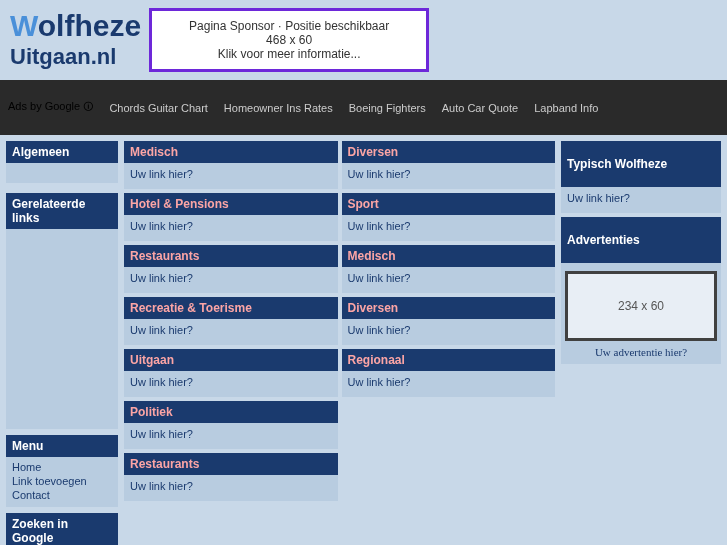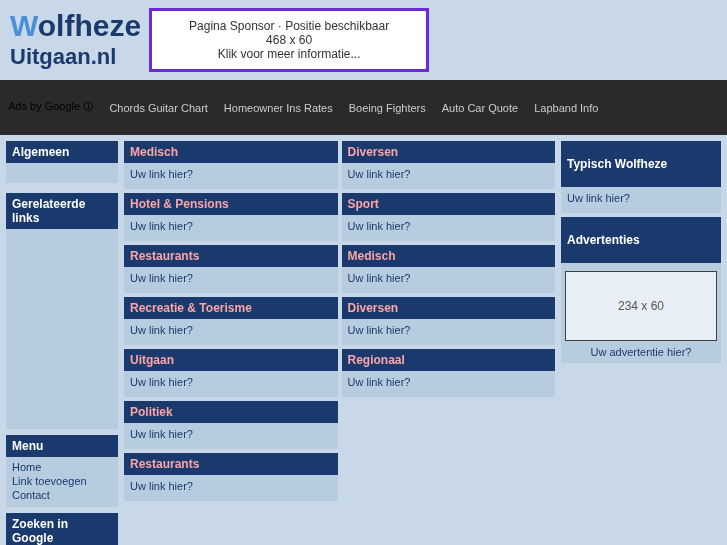--- a/index.html
+++ b/index.html
@@ -28,21 +28,21 @@
     .category-body { background: #b8cce0; padding: 4px 6px; min-height: 26px; }
     .category-link { color: #1a3a6e; text-decoration: none; font-size: 11px; }
 
     #right-sidebar { width: 160px; flex-shrink: 0; display: flex; flex-direction: column; gap: 4px; }
 
     .right-block { }
     .right-header { background: #1a3a6e; color: #fff; font-size: 12px; font-weight: bold; padding: 16px 6px; }
     .right-body { background: #b8cce0; padding: 4px 6px; min-height: 26px; }
     .right-link { color: #1a3a6e; text-decoration: none; font-size: 11px; }
 
-    .ad-box { background: #e8eef5; border: 1px solid #404040; min-height: 70px; display: flex; align-items: center; justify-content: center; font-size: 12px; color: #555; margin: 4px 0; }
+    .ad-box { background: #e8eef5; border: 3px solid #404040; min-height: 70px; display: flex; align-items: center; justify-content: center; font-size: 12px; color: #555; margin: 4px 0; }
 
     .spacer { height: 6px; }
 
     #algemeen-block { margin-bottom: 4px; }
     #gerelateerde-block { margin-bottom: 0; }
 
     .left-space { background: #b8cce0; min-height: 120px; }
     .left-menu-body { background: #b8cce0; padding: 4px 6px; }
 
     .logo-w { font-size: 30px; font-weight: bold; }
@@ -196,20 +196,20 @@
     <div class="right-block">
       <div class="right-header">Typisch Wolfheze</div>
       <div class="right-body">
         <a href="#" class="right-link">Uw link hier?</a>
       </div>
     </div>
     <div class="right-block">
       <div class="right-header">Advertenties</div>
       <div class="right-body" style="padding:4px;">
         <div class="ad-box">234 x 60</div>
-        <div style="text-align:center; margin-top:2px;">
+        <div style="text-align:center; margin-top:2px;font-family:Liberation Serif, serif;">
           <a href="#" class="right-link">Uw advertentie hier?</a>
         </div>
       </div>
     </div>
   </div>
 
 </div>
 
 </body></html>

